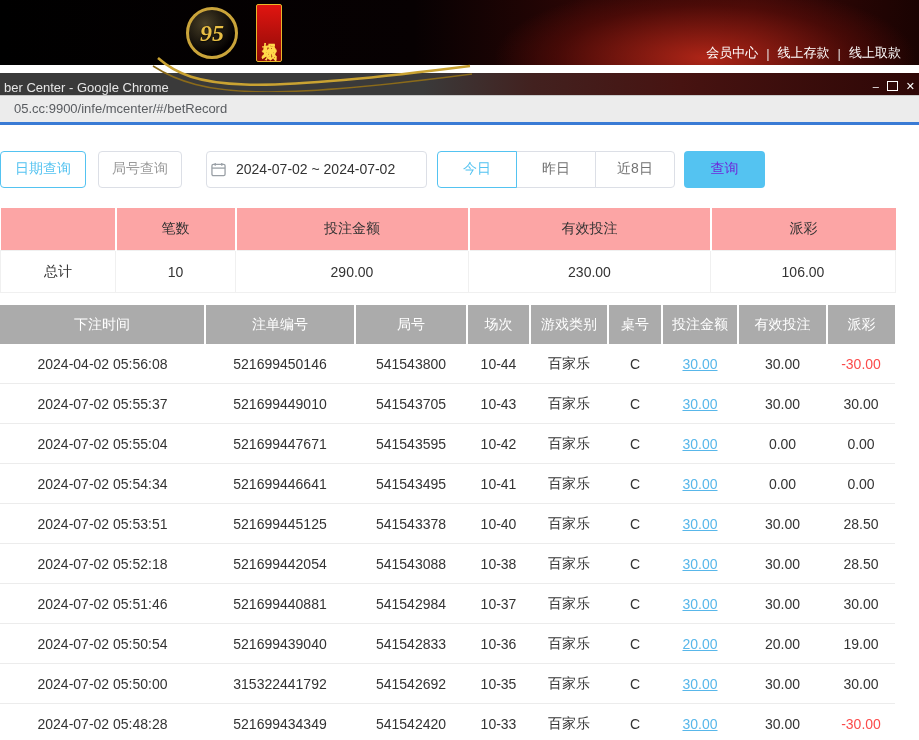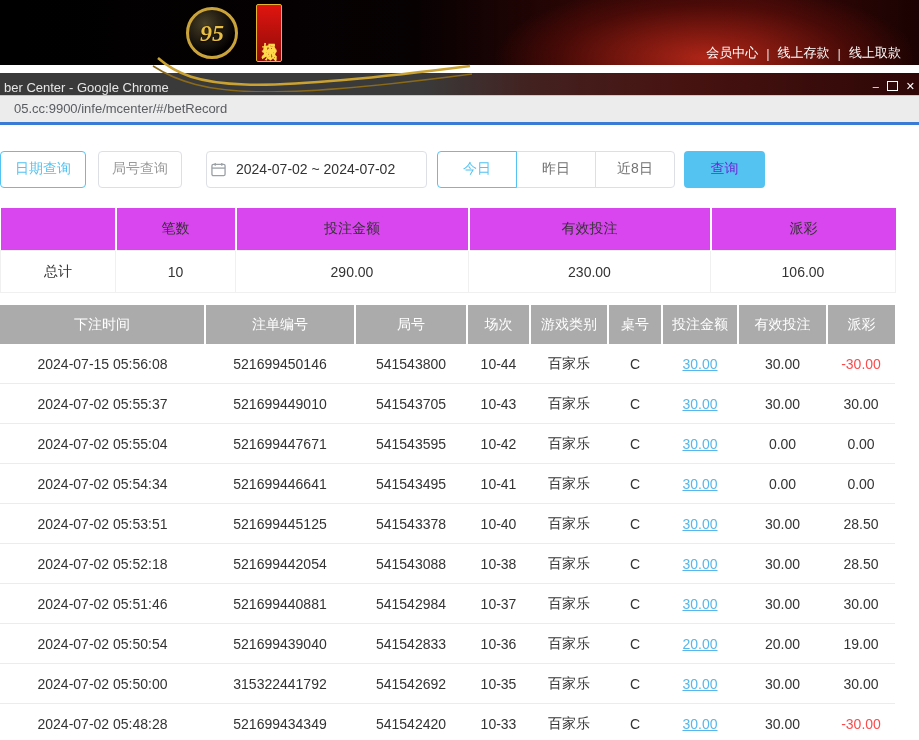--- a/index.html
+++ b/index.html
@@ -72,21 +72,21 @@
   .btn-group{display:flex;margin-right:9px;}
   .gbtn{box-sizing:border-box;width:80px;height:37px;background:#fff;border:1px solid #dcdfe6;color:#737373;
        font-size:14px;display:flex;align-items:center;justify-content:center;margin-left:-1px;cursor:pointer;user-select:none;}
   .gbtn-first{border-radius:4px 0 0 4px;margin-left:0;border-color:var(--accent);color:var(--accent);position:relative;z-index:2;}
   .gbtn-last{border-radius:0 4px 4px 0;}
   .btn-search{width:81px;background:var(--accent);color:#6d28d9;border:none;}
 
   
   table{border-collapse:collapse;table-layout:fixed;}
   .sum{width:895px;margin-top:20px;font-size:14px;}
-  .sum th{background:#d946ef;height:40px;font-weight:normal;color:#333;border-right:2px solid #fff;text-align:center;}
+  .sum th{background:#fca5a5;height:40px;font-weight:normal;color:#333;border-right:2px solid #fff;text-align:center;}
   .sum th:last-child{border-right:none;}
   .sum td{height:39px;text-align:center;color:#333;background:#fff;border:1px solid #f0f0f0;}
 
   .bet{width:895px;margin-top:12px;font-size:14px;}
   .bet th{background:var(--table-header-bg);color:#fff;height:37px;font-weight:normal;border-right:2px solid #fff;}
   .bet th:last-child{border-right:none;}
   .bet td{height:37px;text-align:center;color:#333;border-bottom:1px solid #ececec;background:#fff;overflow:hidden;white-space:nowrap;}
   .bet td.amt-link{color:var(--link);text-decoration:underline;cursor:pointer;}
   .bet td.neg{color:var(--negative);}
 </style>
@@ -202,21 +202,21 @@
         <th>场次</th>
         <th>游戏类别</th>
         <th>桌号</th>
         <th>投注金额</th>
         <th>有效投注</th>
         <th>派彩</th>
       </tr>
     </thead>
     <tbody>
         <tr>
-          <td>2024-07-15 05:56:08</td>
+          <td>2024-04-02 05:56:08</td>
           <td>521699450146</td>
           <td>541543800</td>
           <td>10-44</td>
           <td>百家乐</td>
           <td>C</td>
           <td class="amt-link">30.00</td>
           <td>30.00</td>
           <td class="neg">-30.00</td>
         </tr>
         <tr>

